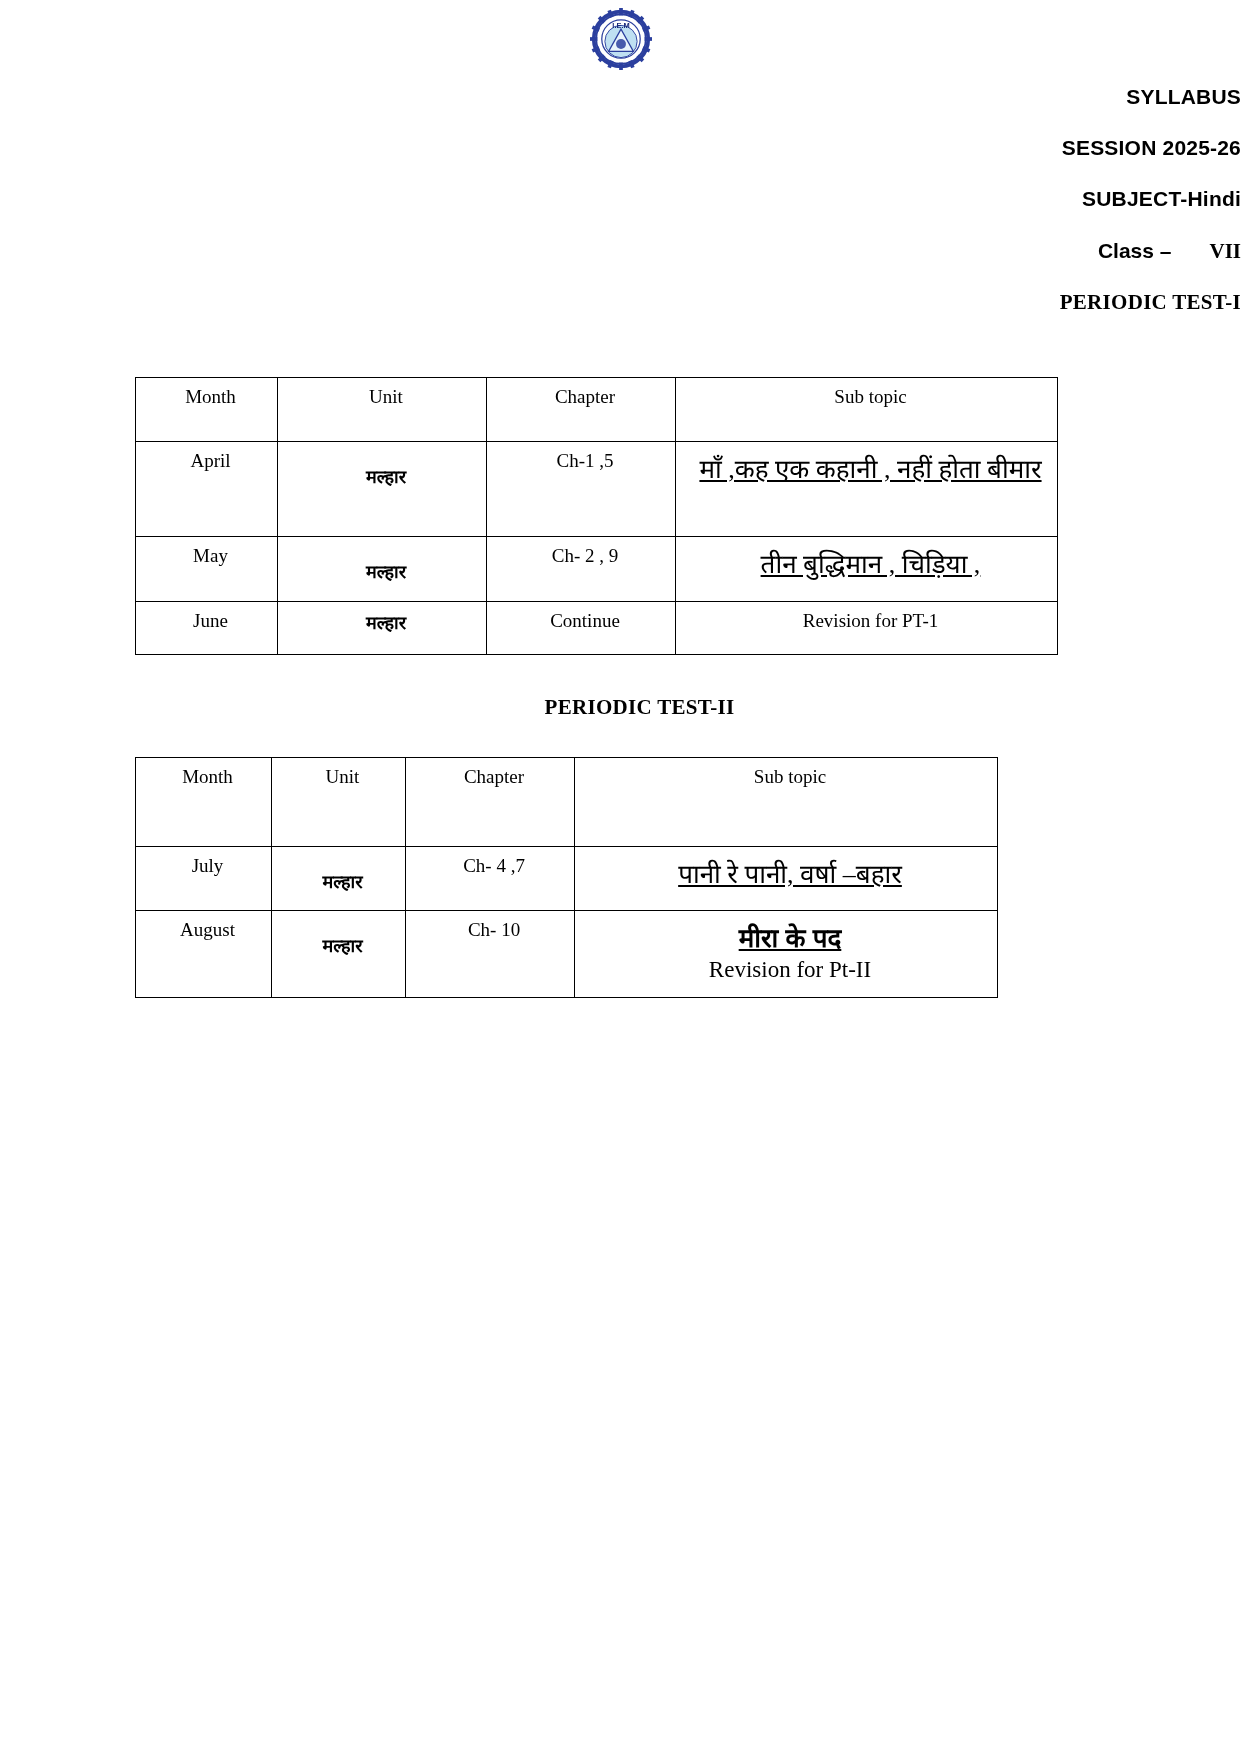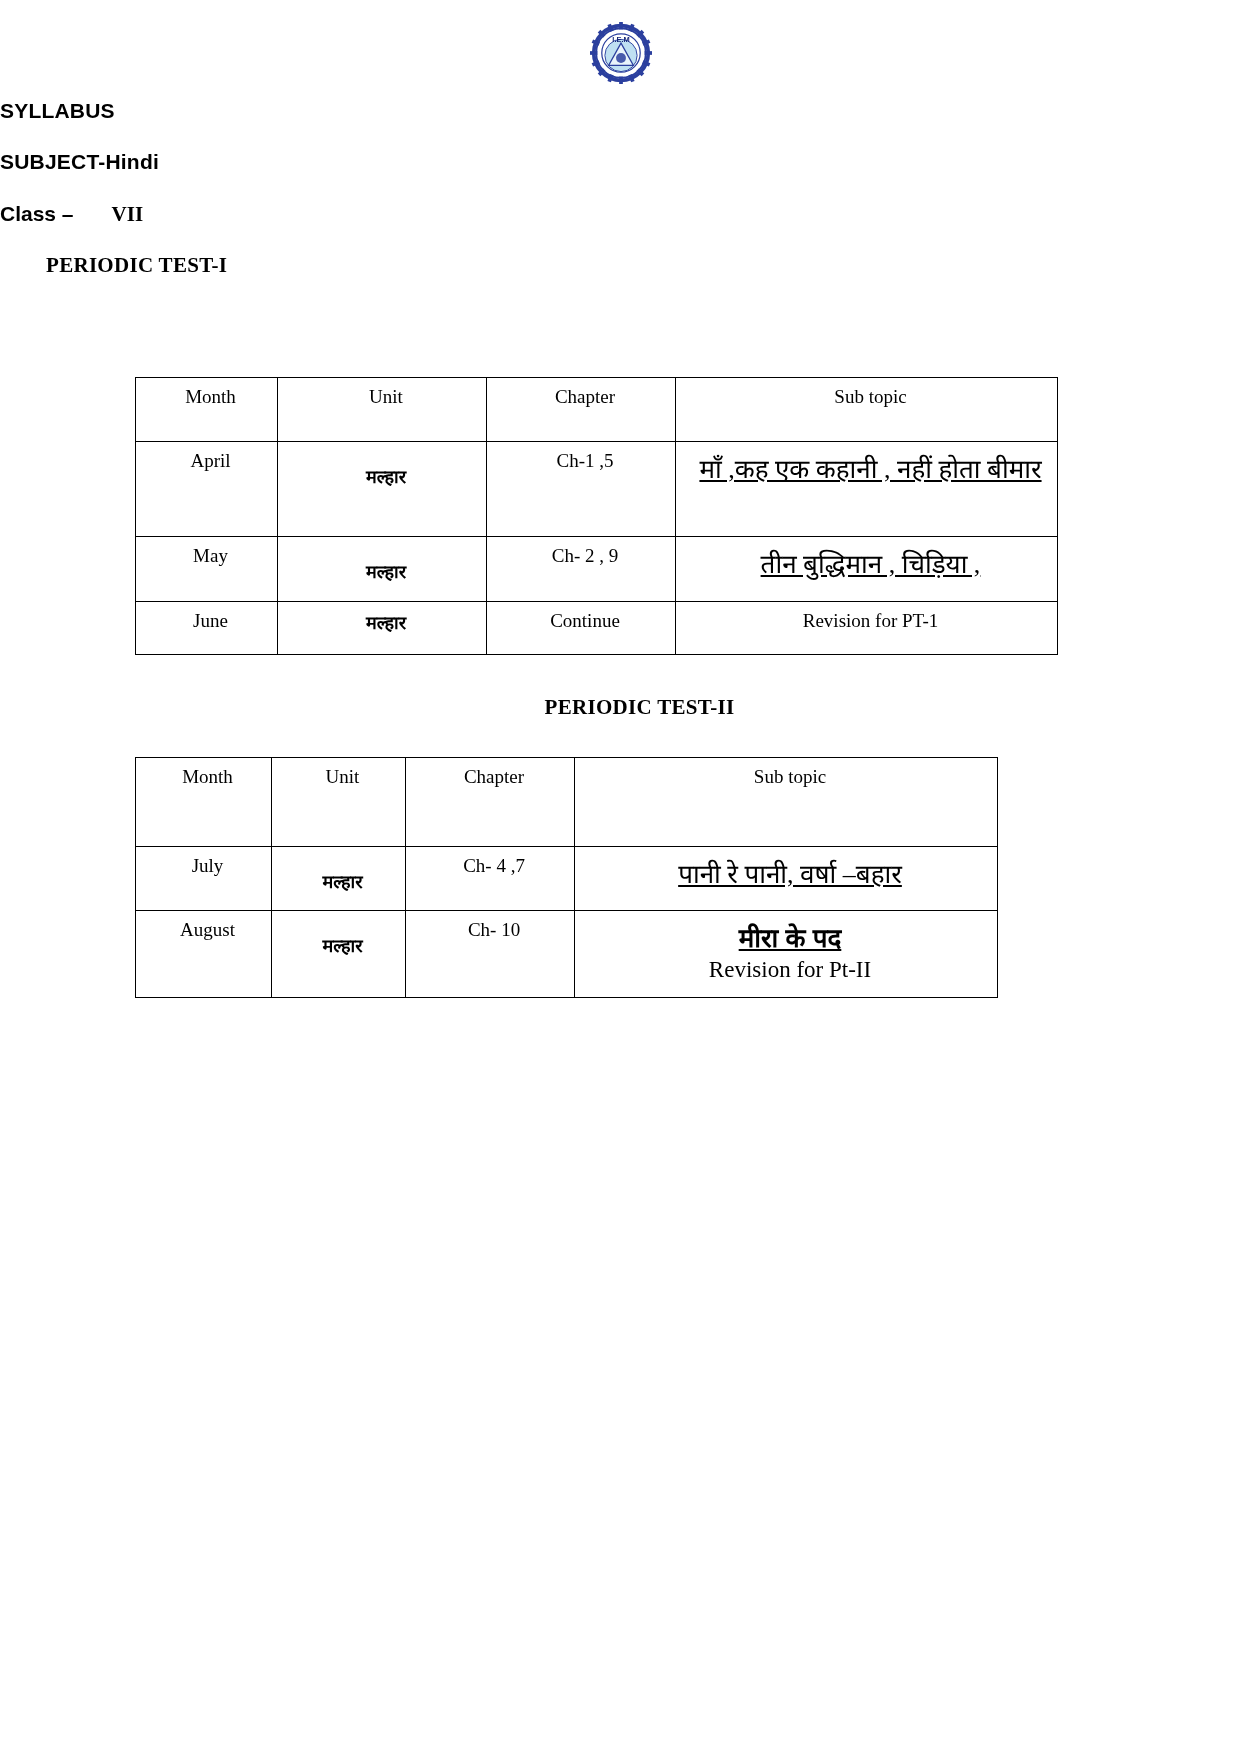--- a/index.html
+++ b/index.html
@@ -21,33 +21,33 @@
     box-sizing: border-box;
     padding: 0;
     position: relative;
   }
 
   
   .logo-wrap {
     width: 100%;
     display: flex;
     justify-content: center;
-    padding-top: 22px;
+    padding-top: 8px;
   }
   .logo {
     width: 62px;
     height: 62px;
     position: relative;
   }
   .logo svg { display: block; }
 
   
   .head-block {
     margin-top: 16px;
-    text-align: left;
+    text-align: right;
   }
   .h-sans {
     font-family: "Liberation Sans", "DejaVu Sans", sans-serif;
     font-weight: bold;
     font-size: 21px;
     line-height: 1.0;
     margin: 0 0 30px 0;
     letter-spacing: 0.2px;
   }
   .h-class {
@@ -188,20 +188,21 @@
           <polygon points="50,34 70,70 30,70" fill="#e9f4fb" stroke="#2b3f9e" stroke-width="2"></polygon>
           <circle cx="50" cy="58" r="8" fill="#2b3f9e" opacity="0.85"></circle>
           <text x="50" y="33" font-size="12" font-family="Liberation Sans, sans-serif" font-weight="bold" fill="#1a2a7a" text-anchor="middle">I.E.M</text>
         </g>
       </svg>
     </div>
   </div>
 
   <div class="head-block">
     <p class="h-sans">SYLLABUS</p>
+    <p class="h-sans">SESSION 2025-26</p>
     <p class="h-sans">SUBJECT-Hindi</p>
     <p class="h-class"><span>Class –</span><span class="roman">VII</span></p>
     <p class="h-serif">PERIODIC TEST-I</p>
   </div>
 
   <div id="table-pt1-wrap">
     <table class="tbl" id="table-pt1">
       <colgroup>
           <col class="c1">
           <col class="c2">

